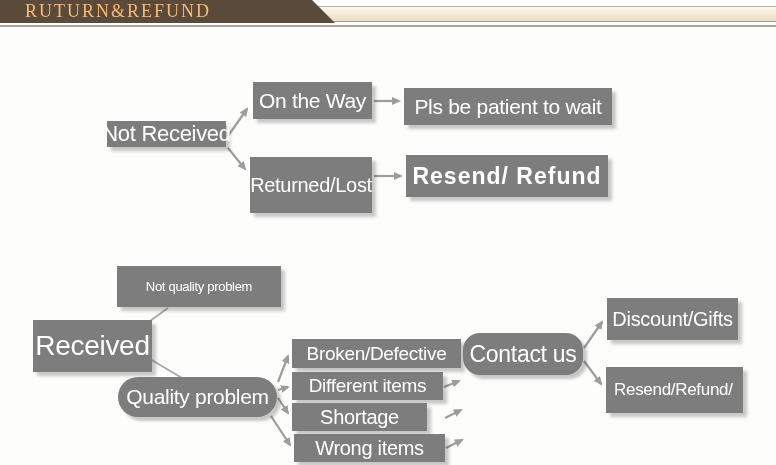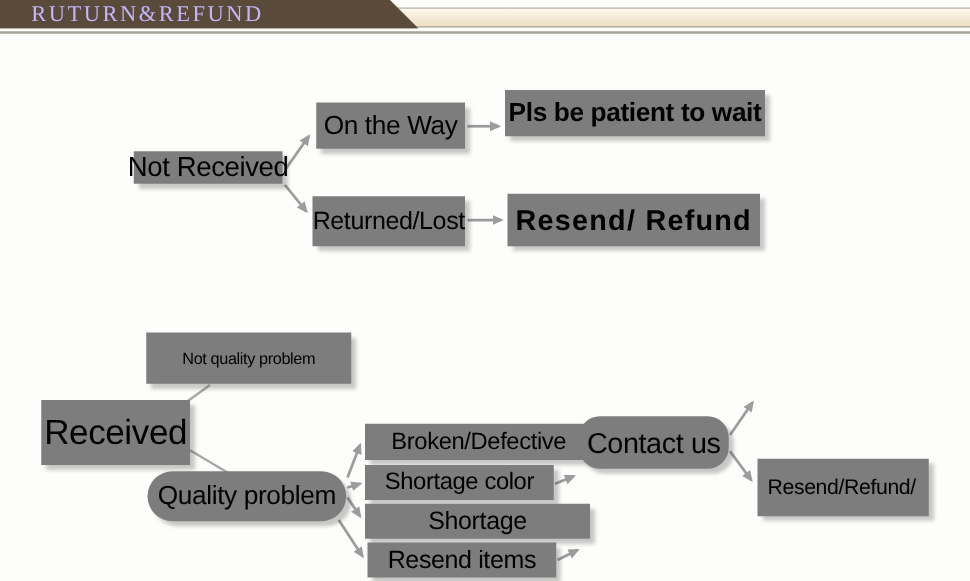--- a/index.html
+++ b/index.html
@@ -26,50 +26,50 @@
     position: absolute; top: 0; left: 0; width: 336px; height: 23px;
     background: #594a39;
     clip-path: polygon(0 0, 312px 0, 335px 100%, 0 100%);
     z-index: 1;
     display: flex; align-items: center;
   }
   .title {
     font-family: "Liberation Serif", serif;
     font-size: 18px;
     letter-spacing: 2px;
-    color: #c4b5fd;
+    color: #fdba74;
     padding-left: 25px;
     white-space: nowrap;
   }
   .header-underline {
     position: absolute; top: 25px; left: 0; width: 776px; height: 2px;
     background: #a9a49b;
   }
 
   
   .node {
     position: absolute;
     background: #7d7d7d;
-    color: #000000;
+    color: #ffffff;
     display: flex; align-items: center; justify-content: center;
     white-space: nowrap;
     box-shadow: 4px 4px 3px rgba(60, 60, 60, 0.28);
     letter-spacing: -0.3px;
   }
   #n-not-received   { left: 107px; top: 121px; width: 119px; height: 26px; font-size: 22px; }
   #n-on-the-way     { left: 253px; top:  82px; width: 119px; height: 37px; font-size: 21px; }
-  #n-pls-wait       { left: 404px; top:  72px; width: 208px; height: 37px; font-size: 21px; font-weight: bold; }
-  #n-returned-lost  { left: 250px; top: 157px; width: 122px; height: 40px; font-size: 20px; }
+  #n-pls-wait       { left: 404px; top:  88px; width: 208px; height: 37px; font-size: 21px; }
+  #n-returned-lost  { left: 250px; top: 157px; width: 122px; height: 56px; font-size: 20px; }
   #n-resend-refund  { left: 406px; top: 155px; width: 202px; height: 42px; font-size: 23px; font-weight: bold; letter-spacing: 1px; text-align: center; }
   #n-not-quality    { left: 117px; top: 266px; width: 164px; height: 41px; font-size: 13px; }
   #n-received       { left:  33px; top: 320px; width: 119px; height: 52px; font-size: 28px; }
   #n-quality        { left: 118px; top: 377px; width: 159px; height: 40px; font-size: 21px; border-radius: 20px; }
-  #n-broken         { left: 292px; top: 339px; width: 182px; height: 29px; font-size: 19px; }
+  #n-broken         { left: 292px; top: 339px; width: 169px; height: 29px; font-size: 19px; }
   #n-diff-color     { left: 292px; top: 372px; width: 151px; height: 28px; font-size: 19px; }
-  #n-shortage       { left: 292px; top: 403px; width: 180px; height: 28px; font-size: 20px; }
+  #n-shortage       { left: 292px; top: 403px; width: 135px; height: 28px; font-size: 20px; }
   #n-wrong-items    { left: 294px; top: 434px; width: 151px; height: 28px; font-size: 20px; }
   #n-contact-us     { left: 463px; top: 333px; width: 120px; height: 42px; font-size: 23px; border-radius: 17px; }
   #n-discount-gifts { left: 607px; top: 298px; width: 131px; height: 42px; font-size: 20px; }
   #n-rrd            { left: 606px; top: 367px; width: 137px; height: 46px; font-size: 17px;
                       justify-content: flex-start; padding-left: 8px; box-sizing: border-box; }
   #n-rrd .lines span { display: block; line-height: 1.2; text-align: left; }
 
   .connectors { position: absolute; top: 0; left: 0; z-index: 0; }
   .node { z-index: 2; }
 </style>
@@ -116,23 +116,24 @@
 
   <div class="node" id="n-not-received">Not Received</div>
   <div class="node" id="n-on-the-way">On the Way</div>
   <div class="node" id="n-pls-wait">Pls be patient to wait</div>
   <div class="node" id="n-returned-lost">Returned/Lost</div>
   <div class="node" id="n-resend-refund">Resend/ Refund</div>
   <div class="node" id="n-not-quality">Not quality problem</div>
   <div class="node" id="n-received">Received</div>
   <div class="node" id="n-quality">Quality problem</div>
   <div class="node" id="n-broken">Broken/Defective</div>
-  <div class="node" id="n-diff-color">Shortage color</div>
+  <div class="node" id="n-diff-color">Different items</div>
   <div class="node" id="n-shortage">Shortage</div>
-  <div class="node" id="n-wrong-items">Resend items</div>
+  <div class="node" id="n-wrong-items">Wrong items</div>
   <div class="node" id="n-contact-us">Contact us</div>
+  <div class="node" id="n-discount-gifts">Discount/Gifts</div>
   <div class="node" id="n-rrd">
     <div class="lines">
       <span>Resend/Refund/</span>
     </div>
   </div>
 
 </div>
 
 </body></html>

